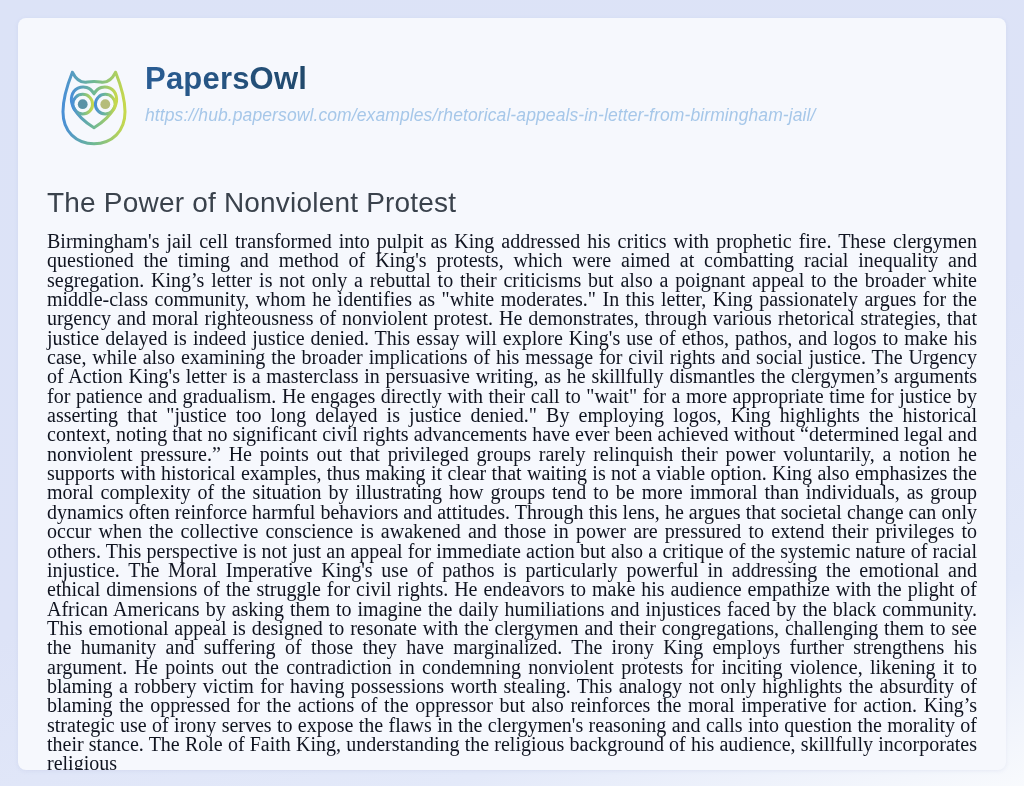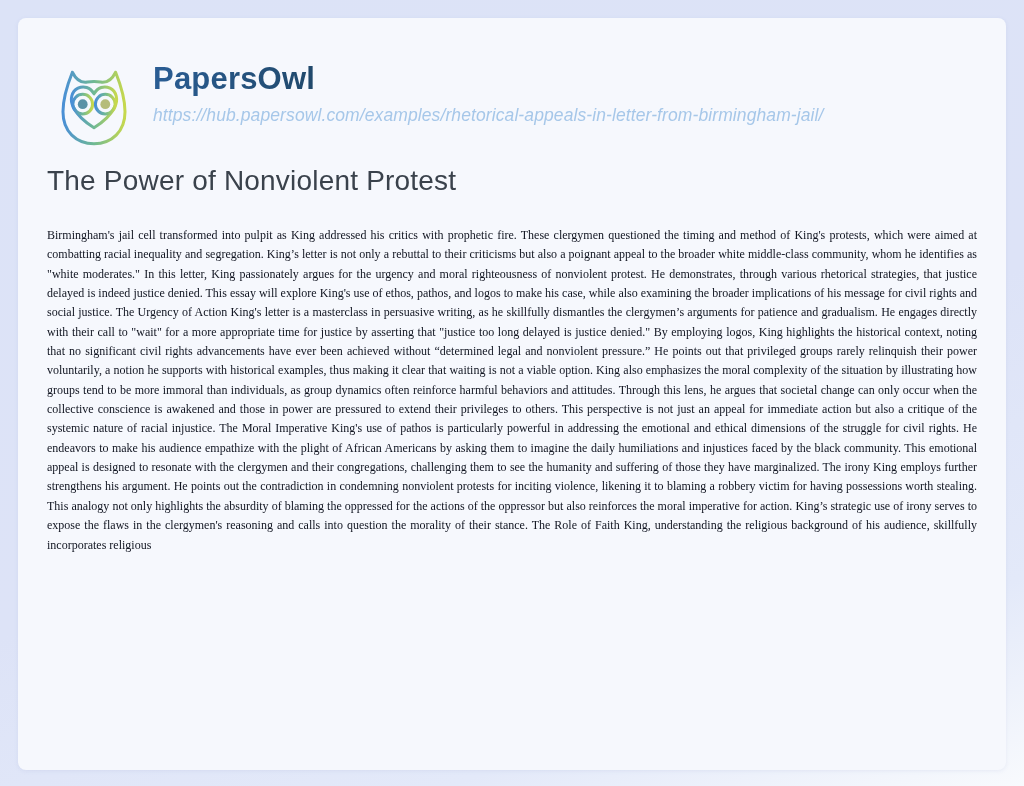--- a/index.html
+++ b/index.html
@@ -25,21 +25,21 @@
     right: 18px;
     bottom: 16px;
     background: #f6f8fd;
     border-radius: 8px;
     box-shadow: 0 1px 4px rgba(120,135,190,0.12);
     overflow: hidden;
   }
   header.site-header {
     display: flex;
     align-items: flex-start;
-    gap: 12px;
+    gap: 4px;
     padding: 38px 29px 0 29px;
   }
   .logo-wrap {
     flex: 0 0 auto;
     width: 94px;
     height: 102px;
   }
   .head-text {
     padding-top: 6px;
   }
@@ -56,31 +56,31 @@
   .source-url {
     display: inline-block;
     margin-top: 9px;
     font-size: 17.5px;
     color: #a6c7e9;
     text-decoration: none;
     letter-spacing: 0.1px;
     font-style: italic;
   }
   h1.essay-title {
-    margin: 5px 29px 0 29px;
+    margin: 27px 29px 0 29px;
     font-size: 28px;
     font-weight: 400;
     color: #3a424c;
     letter-spacing: 0.2px;
     line-height: 1.25;
   }
   p.essay-body {
-    margin: 28px 29px 0 29px;
+    margin: 12px 29px 0 29px;
     font-family: "Liberation Serif", serif;
-    font-size: 12px;
+    font-size: 20px;
     line-height: 19.35px;
     color: #101420;
     text-align: justify;
   }
 </style>
 </head>
 <body>
 
 <div class="frame">
   <div class="card">

